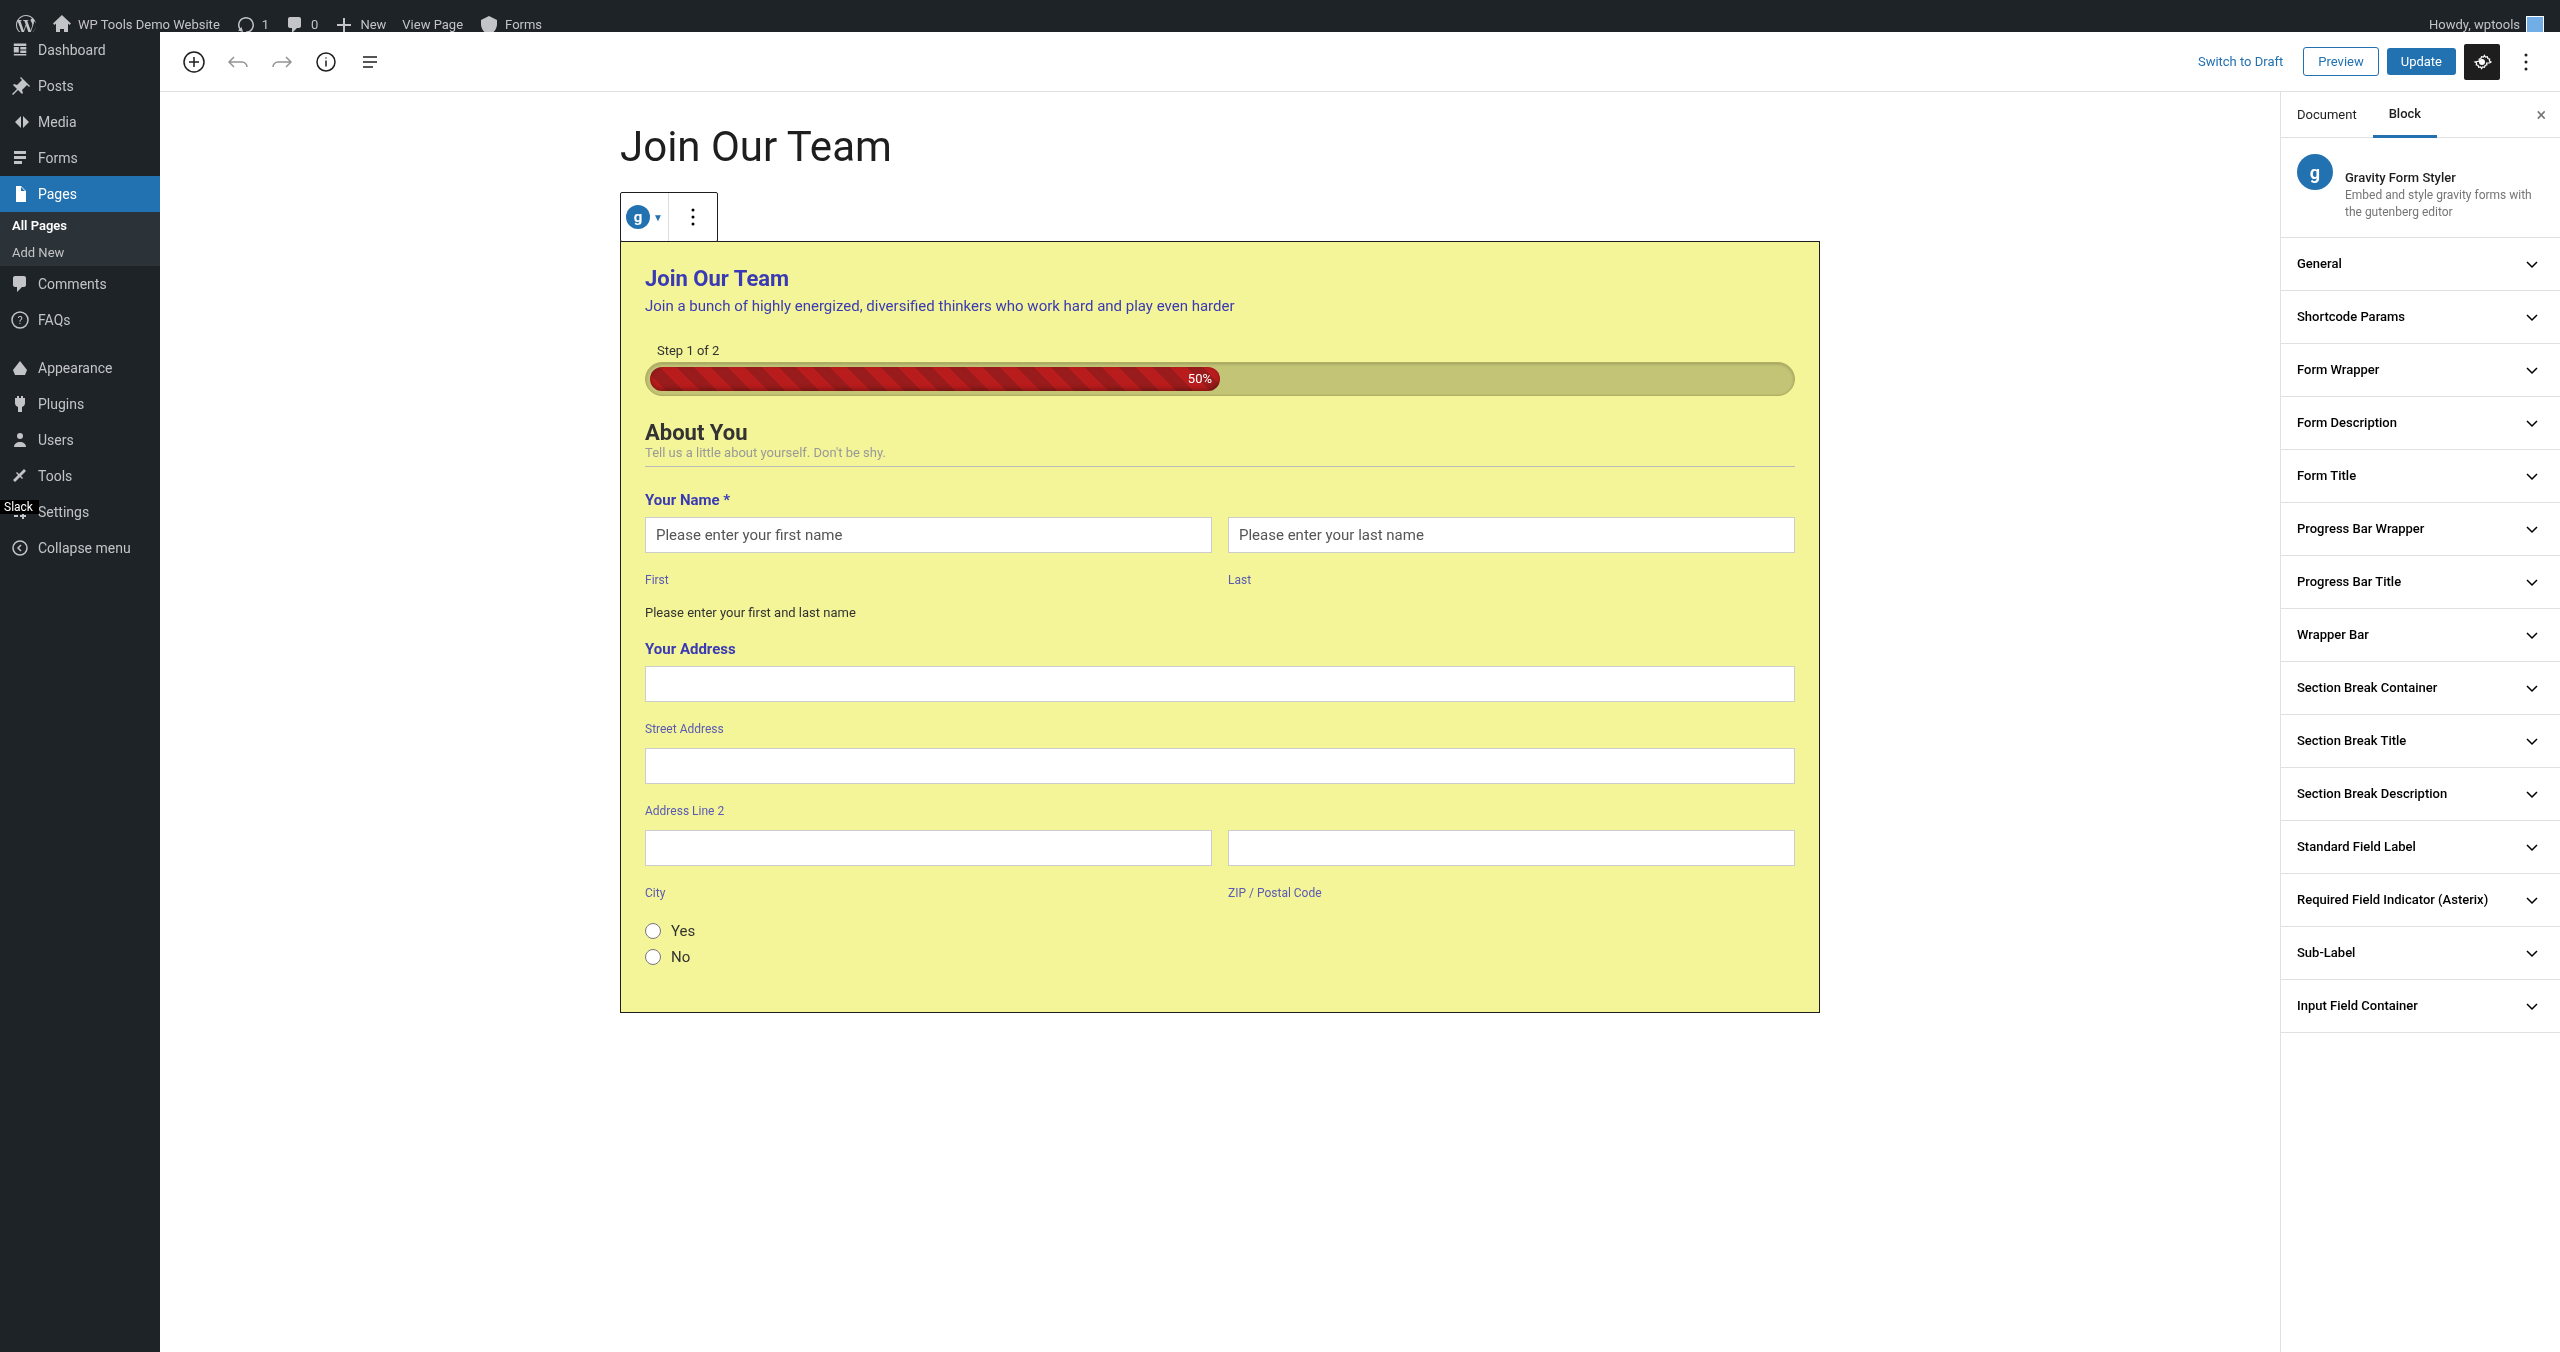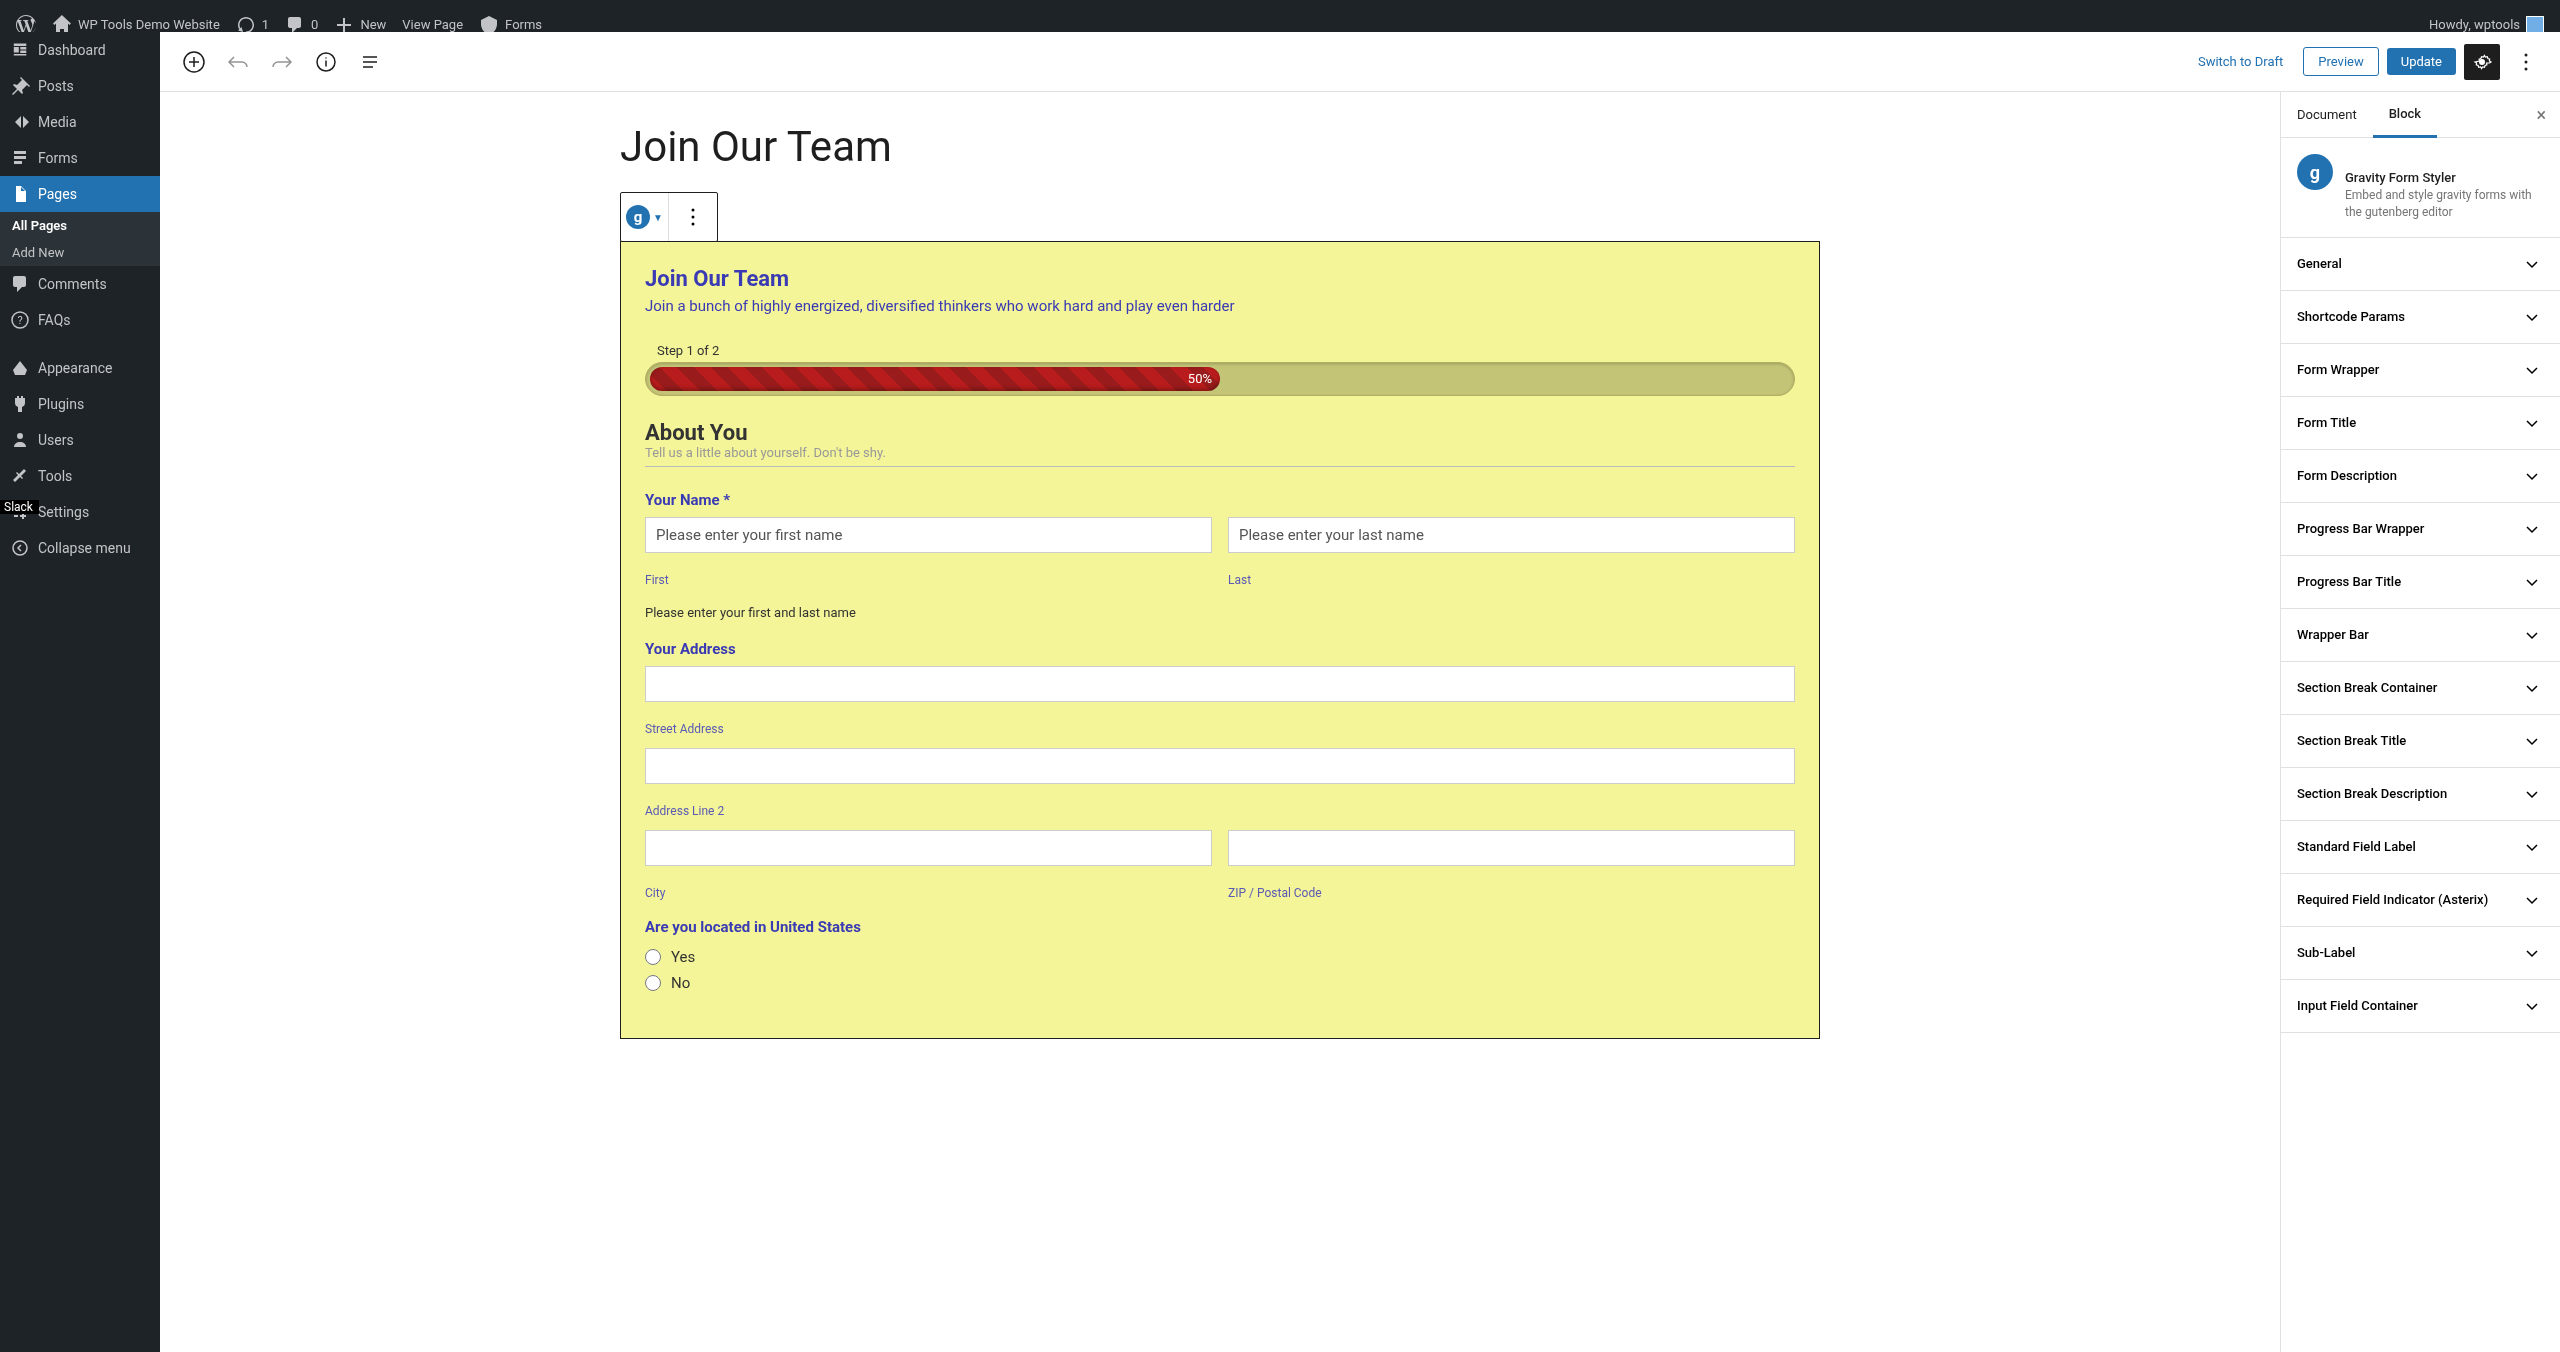--- a/index.html
+++ b/index.html
@@ -378,21 +378,20 @@
                 <div class="sublabel">City</div>
               </div>
               <div class="col">
                 <input class="text-input" style="">
                 <div class="sublabel">ZIP / Postal Code</div>
               </div>
             </div>
           </div>
 
           <div class="field-block">
-            <div class="fld-label">Are you located in United States</div>
             <label class="radio-row">
                 <input type="radio" name="us" style="">
                 <span>Yes</span>
               </label>
             <label class="radio-row">
                 <input type="radio" name="us" style="">
                 <span>No</span>
               </label>
           </div>
         </div>
@@ -432,29 +431,29 @@
           <div class="panel">
             <div class="panel-hdr">
               <span>Form Wrapper</span>
               <svg viewBox="0 0 24 24">
                 <path d="M7 10l5 5 5-5" fill="none" stroke="currentColor" stroke-width="1.5"></path>
               </svg>
             </div>
           </div>
           <div class="panel">
             <div class="panel-hdr">
+              <span>Form Description</span>
+              <svg viewBox="0 0 24 24">
+                <path d="M7 10l5 5 5-5" fill="none" stroke="currentColor" stroke-width="1.5"></path>
+              </svg>
+            </div>
+          </div>
+          <div class="panel">
+            <div class="panel-hdr">
               <span>Form Title</span>
-              <svg viewBox="0 0 24 24">
-                <path d="M7 10l5 5 5-5" fill="none" stroke="currentColor" stroke-width="1.5"></path>
-              </svg>
-            </div>
-          </div>
-          <div class="panel">
-            <div class="panel-hdr">
-              <span>Form Description</span>
               <svg viewBox="0 0 24 24">
                 <path d="M7 10l5 5 5-5" fill="none" stroke="currentColor" stroke-width="1.5"></path>
               </svg>
             </div>
           </div>
           <div class="panel">
             <div class="panel-hdr">
               <span>Progress Bar Wrapper</span>
               <svg viewBox="0 0 24 24">
                 <path d="M7 10l5 5 5-5" fill="none" stroke="currentColor" stroke-width="1.5"></path>

